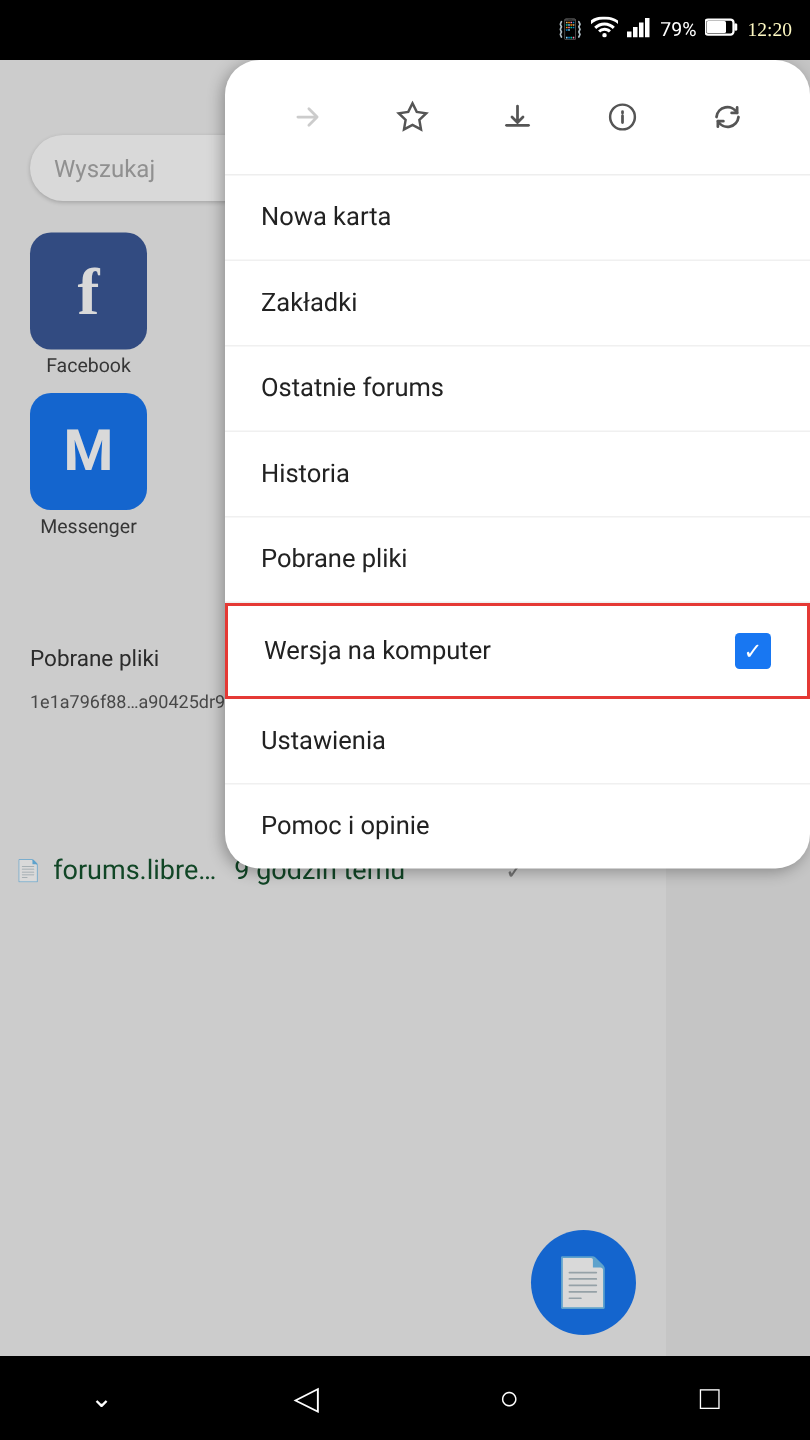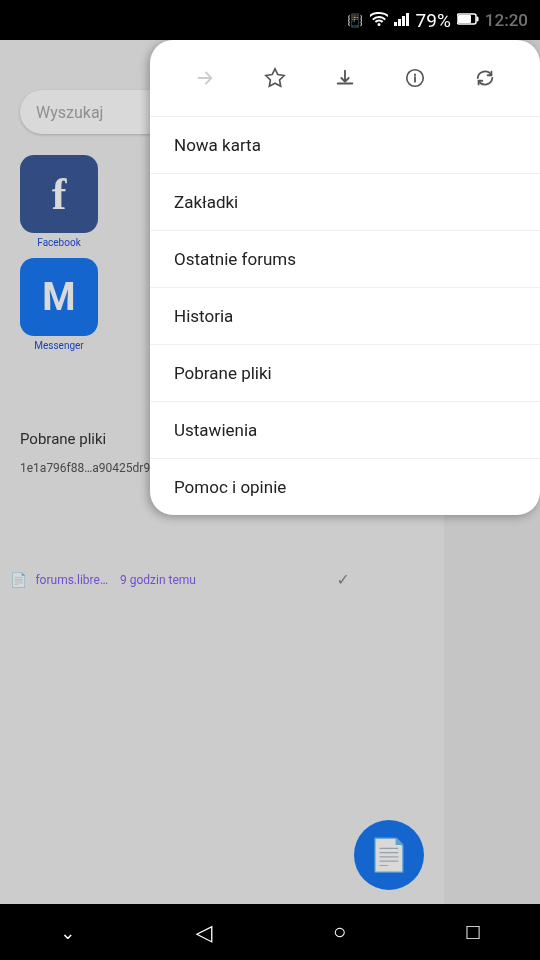--- a/index.html
+++ b/index.html
@@ -22,23 +22,24 @@
       justify-content: flex-end;
       padding: 0 12px;
       gap: 8px;
     }
     .status-icons {
       display: flex;
       align-items: center;
       gap: 6px;
     }
     .status-time {
-      color: #737373;
-      font-size: 17px;
+      color: #fef9c3;
+      font-size: 13px;
       font-weight: 500;
+      font-family: Liberation Serif, serif;
     }
 
     
     .bg-page {
       position: absolute;
       top: 40px;
       left: 0;
       width: 444px;
       height: 920px;
       background: #f0f0f0;
@@ -101,22 +102,22 @@
       display: flex;
       align-items: center;
       justify-content: center;
     }
     .shortcut-icon-m .m-letter {
       color: #fff;
       font-size: 38px;
       font-weight: bold;
     }
     .shortcut-label {
-      color: #1d4ed8;
-      font-size: 10px;
+      color: #404040;
+      font-size: 13px;
       text-align: center;
     }
 
     
     .bg-downloads-label {
       position: absolute;
       top: 390px;
       left: 20px;
       color: #333;
       font-size: 15px;
@@ -136,22 +137,22 @@
       display: flex;
       align-items: center;
       gap: 8px;
       width: 340px;
     }
     .recent-icon {
       color: #666;
       font-size: 14px;
     }
     .recent-text {
-      color: #8b5cf6;
-      font-size: 12px;
+      color: #14532d;
+      font-size: 18px;
     }
     .recent-check {
       color: #888;
       font-size: 16px;
       margin-left: auto;
     }
 
     
     .fab-btn {
       position: absolute;
@@ -274,21 +275,21 @@
 
     <span style="color:#fff;font-size:13px;">
       <svg width="16" height="14" viewBox="0 0 16 14">
         <rect x="0" y="10" width="3" height="4" fill="white"></rect>
         <rect x="4" y="7" width="3" height="7" fill="white"></rect>
         <rect x="8" y="4" width="3" height="10" fill="white"></rect>
         <rect x="12" y="1" width="3" height="13" fill="white"></rect>
       </svg>
     </span>
 
-    <span style="color:#fff;font-size:19px;">79%</span>
+    <span style="color:#fff;font-size:13px;">79%</span>
     <span style="color:#fff;font-size:13px;">
       <svg width="22" height="12" viewBox="0 0 22 12">
         <rect x="0" y="1" width="19" height="10" rx="2" ry="2" stroke="white" stroke-width="1.5" fill="none"></rect>
         <rect x="1" y="2" width="13" height="8" rx="1" fill="white"></rect>
         <rect x="19.5" y="3.5" width="2" height="5" rx="1" fill="white"></rect>
       </svg>
     </span>
     <span class="status-time">12:20</span>
   </div>
 </div>
@@ -376,20 +377,26 @@
   <div class="menu-item">
     <span>Ostatnie forums</span>
   </div>
   <div class="menu-item">
     <span>Historia</span>
   </div>
   <div class="menu-item">
     <span>Pobrane pliki</span>
   </div>
 
+  <div class="menu-item highlighted" style="border: 2.5px solid #e53935; position:relative;">
+    <span>Wersja na komputer</span>
+    <div class="menu-item-checkbox">
+      <span>✓</span>
+    </div>
+  </div>
   <div class="menu-item">
     <span>Ustawienia</span>
   </div>
   <div class="menu-item" style="border-bottom:none;">
     <span>Pomoc i opinie</span>
   </div>
 </div>
 
 <div class="bottom-nav">
   <span class="nav-icon" style="font-size:18px;">⌄</span>

